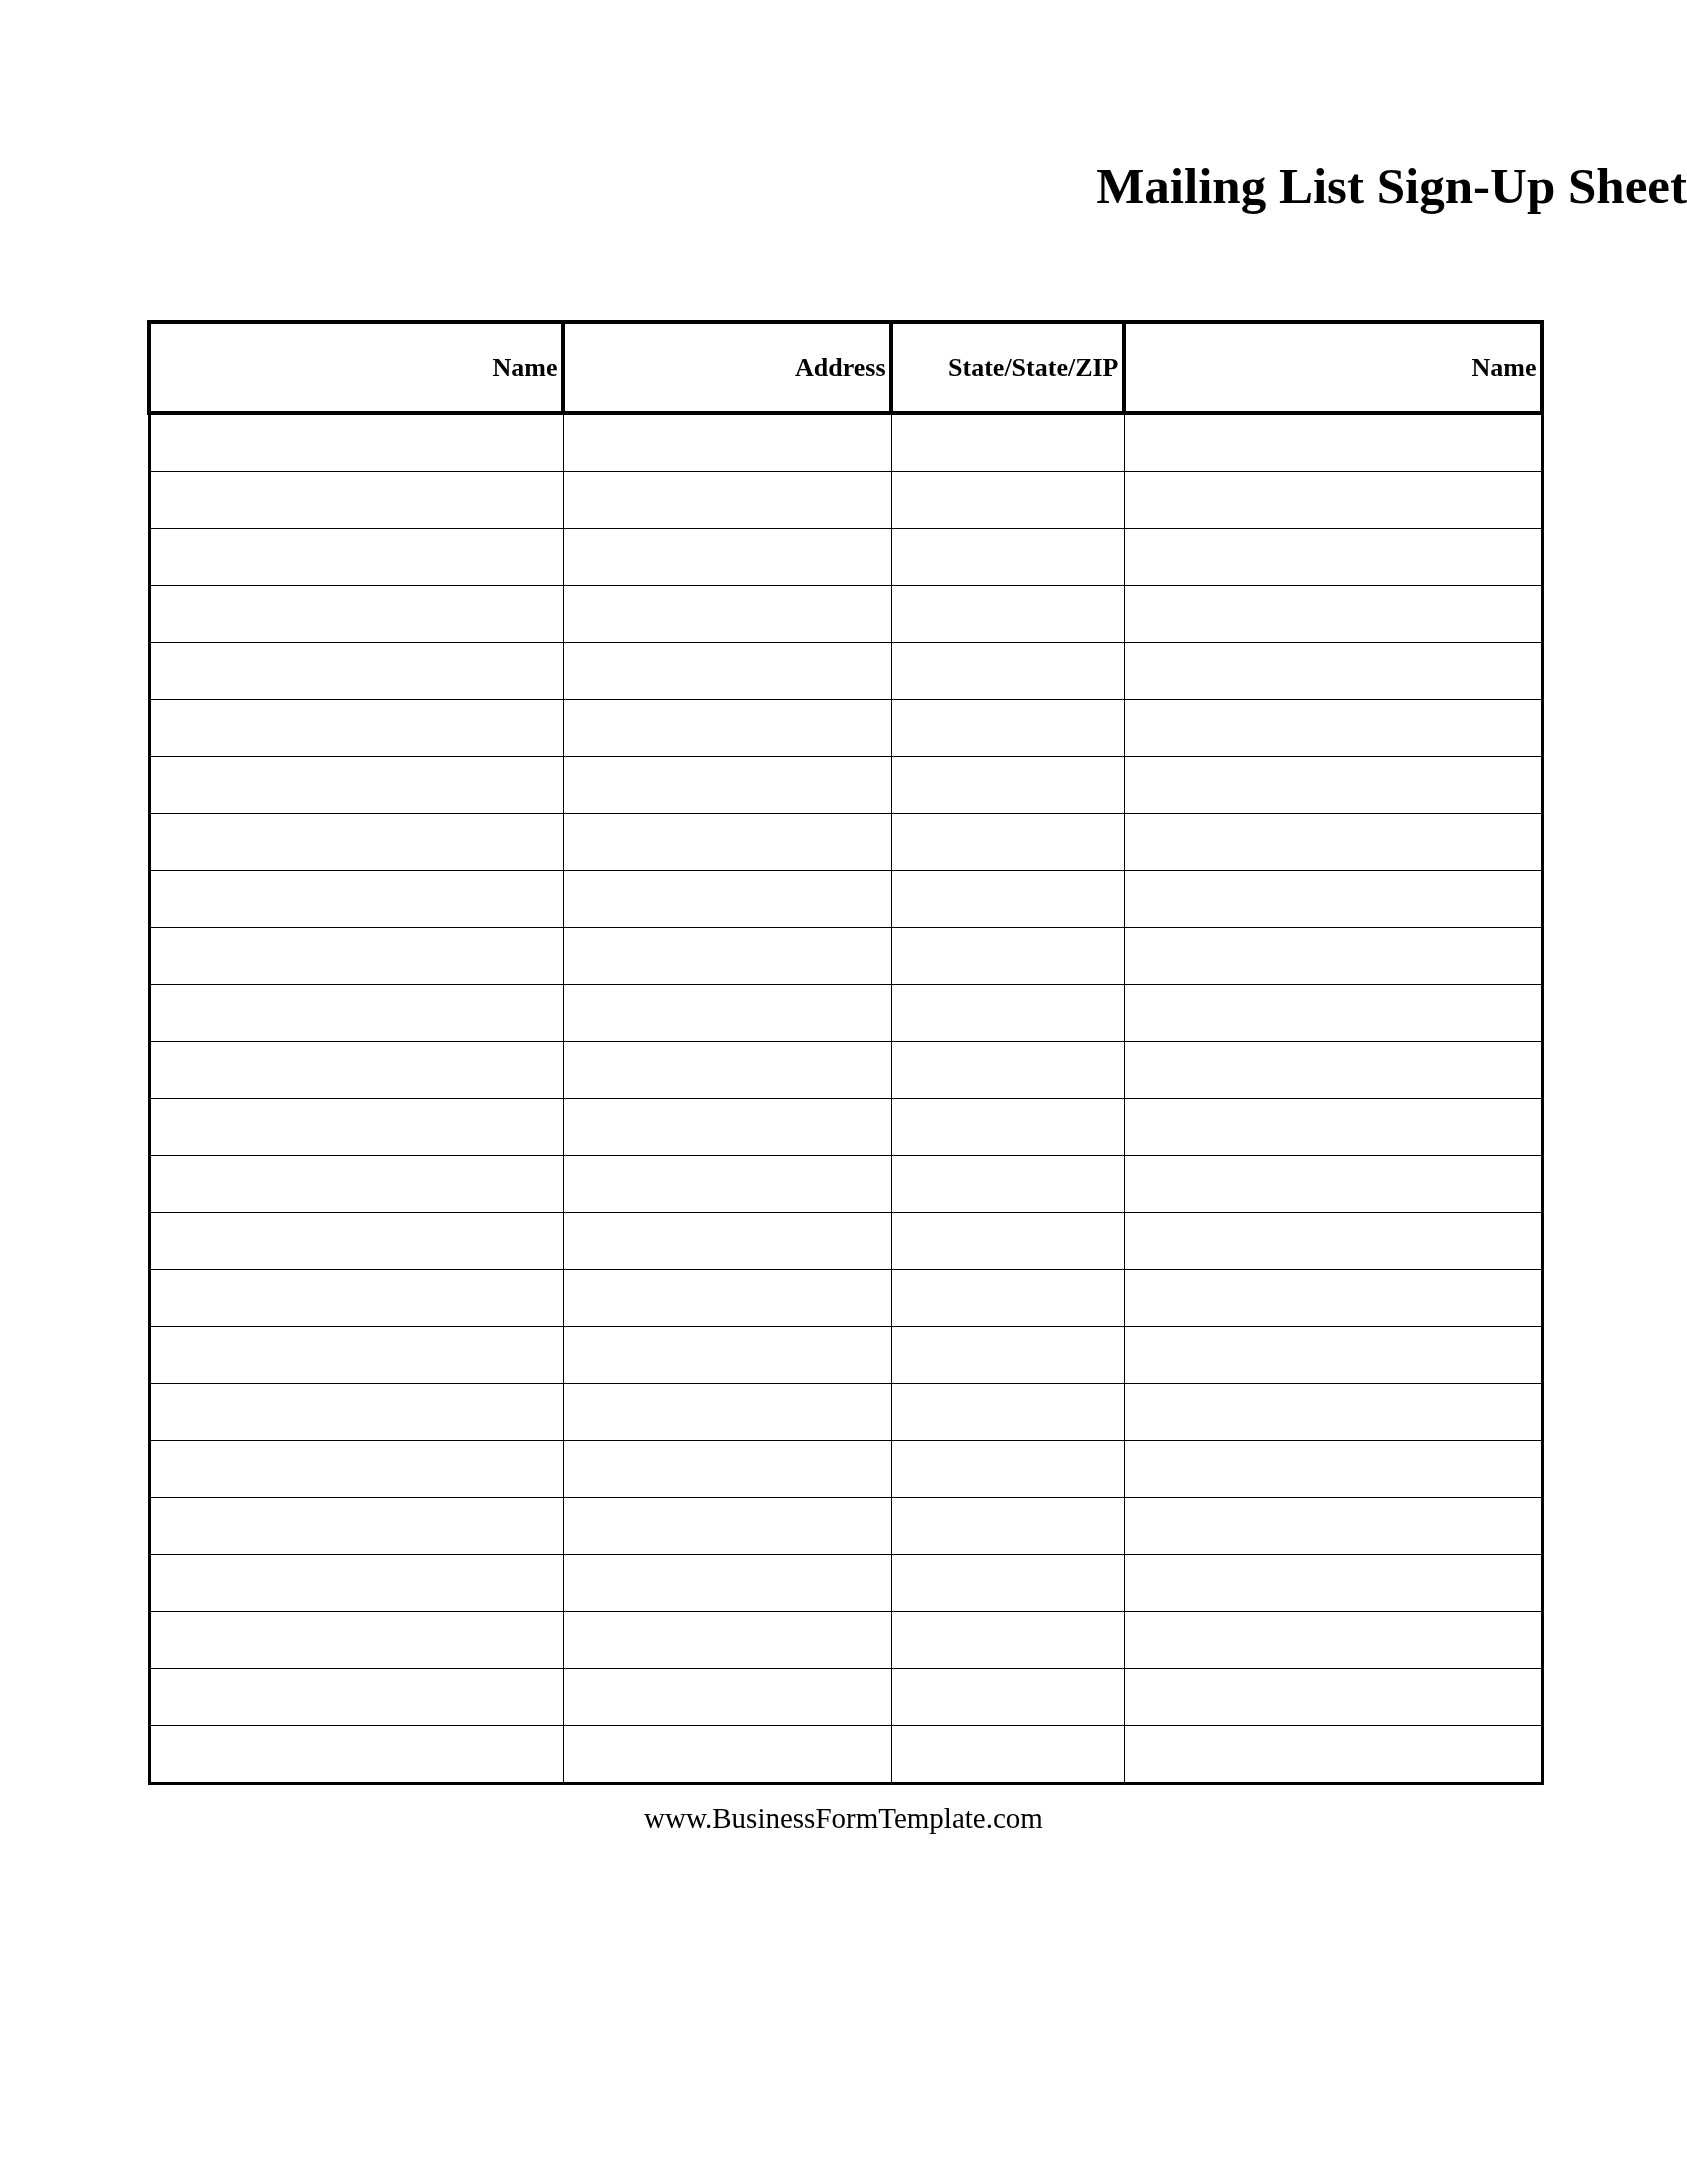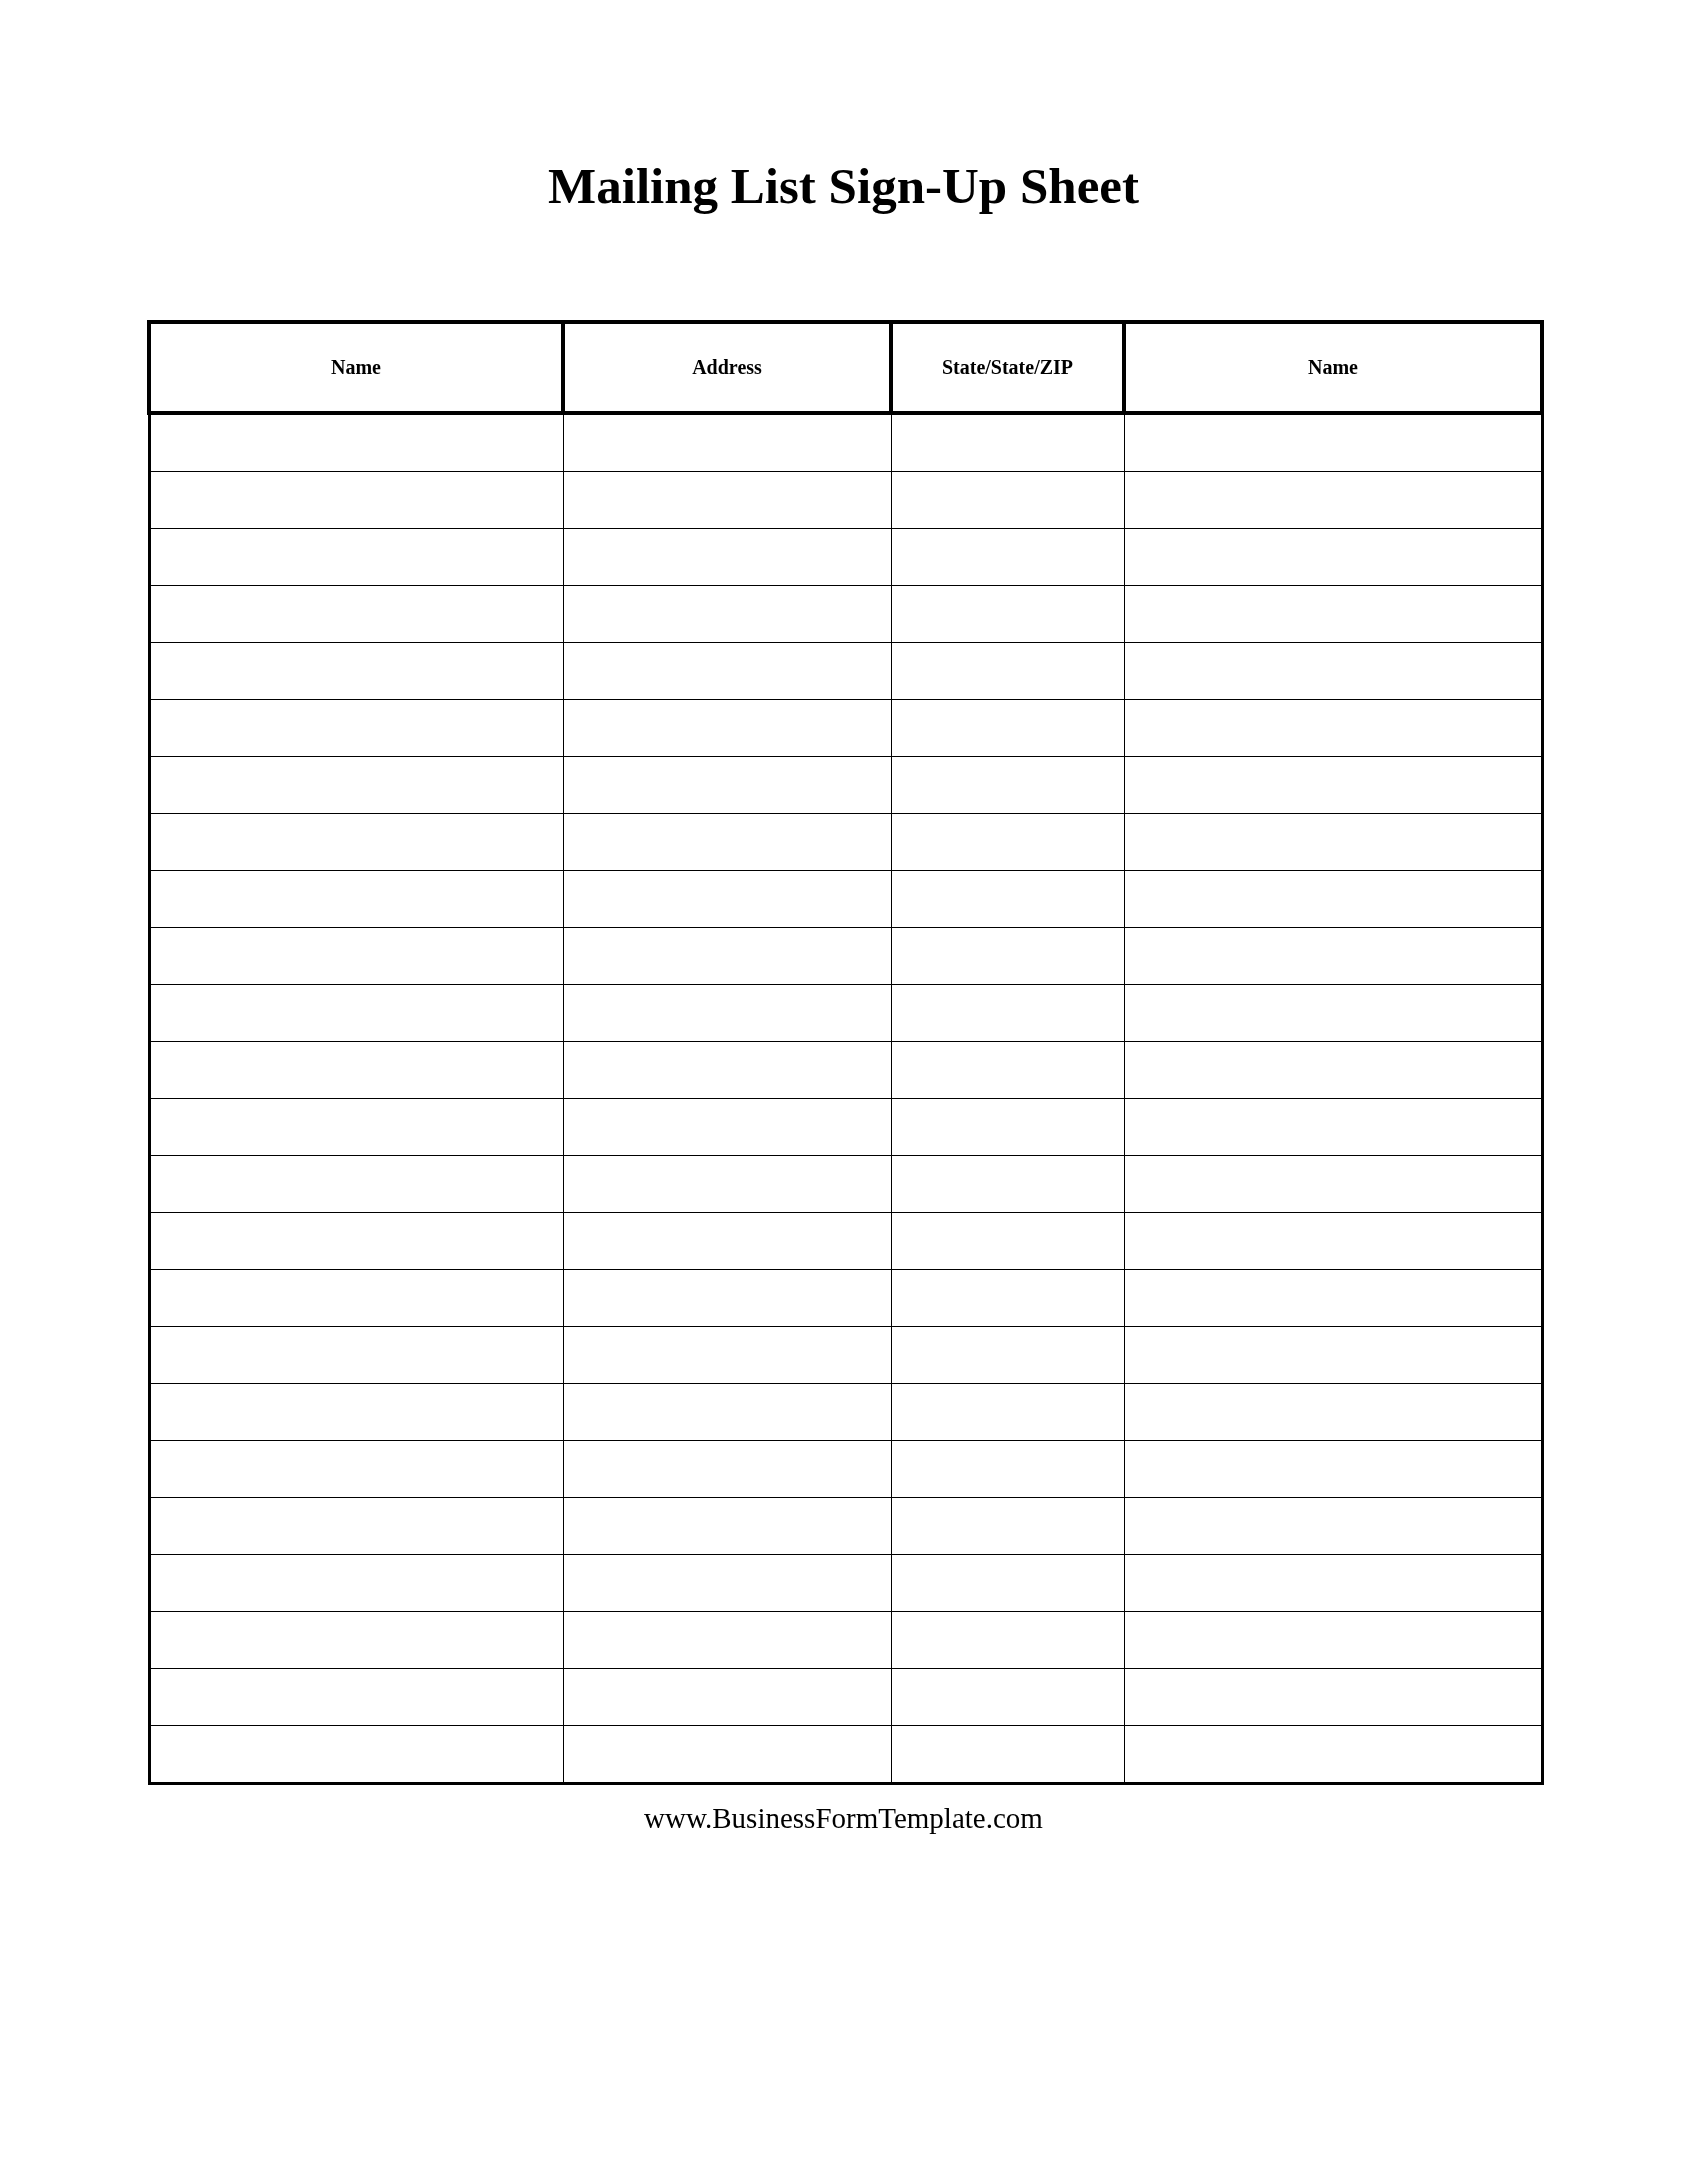--- a/index.html
+++ b/index.html
@@ -14,21 +14,21 @@
     background: #ffffff;
     color: #000000;
     font-family: "Liberation Serif", serif;
     overflow: hidden;
   }
   .doc-title {
     position: absolute;
     top: 161px;
     left: 0;
     width: 100%;
-    text-align: center;
+    text-align: right;
     font-size: 51px;
     line-height: 51px;
     font-weight: bold;
     letter-spacing: 0px;
     margin: 0;
   }
   table.signup-table {
     position: absolute;
     left: 147px;
     top: 320px;
@@ -37,23 +37,23 @@
     table-layout: fixed;
     border: 3.5px solid #000000;
   }
   table.signup-table col.col-name  { width: 414px; }
   table.signup-table col.col-addr  { width: 328px; }
   table.signup-table col.col-city  { width: 233px; }
   table.signup-table col.col-email { width: 418px; }
   table.signup-table thead th {
     border: 4.4px solid #000000;
     height: 87px;
-    font-size: 20px;
+    font-size: 26px;
     font-weight: bold;
-    text-align: center;
+    text-align: right;
     vertical-align: middle;
     padding: 0 3.5px;
     background: #ffffff;
   }
   table.signup-table tbody td {
     border: 1.7px solid #000000;
     height: 56px;
     padding: 0;
     background: #ffffff;
   }

